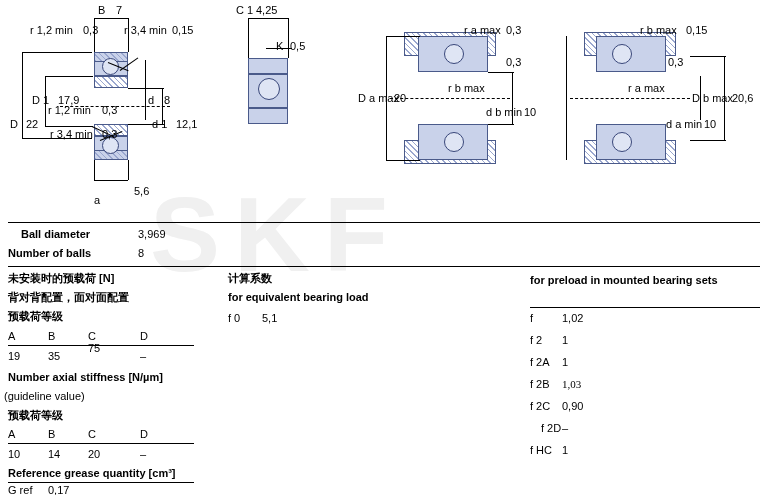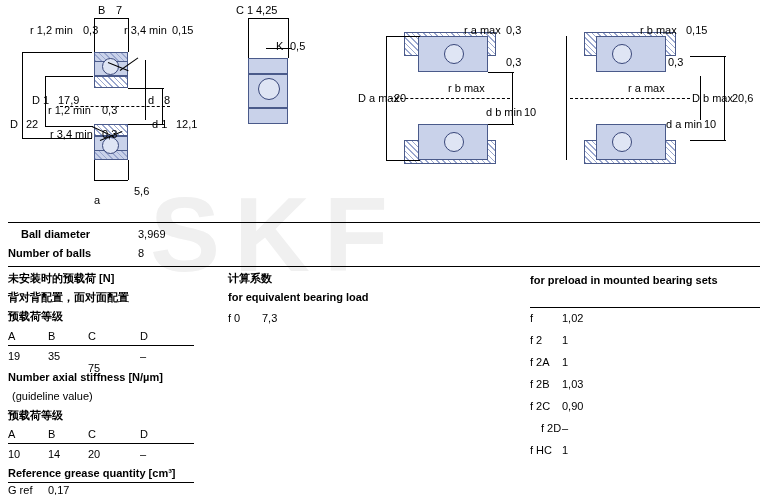--- a/index.html
+++ b/index.html
@@ -207,61 +207,61 @@
     <div class="lbl bold" style="left:8px;top:291px;">背对背配置，面对面配置</div>
     <div class="lbl bold" style="left:8px;top:310px;">预载荷等级</div>
 
     <div class="lbl" style="left:8px;top:330px;">A</div>
     <div class="lbl" style="left:48px;top:330px;">B</div>
     <div class="lbl" style="left:88px;top:330px;">C</div>
     <div class="lbl" style="left:140px;top:330px;">D</div>
     <div class="rowline" style="left:8px;top:345px;width:186px;"></div>
     <div class="lbl" style="left:8px;top:350px;">19</div>
     <div class="lbl" style="left:48px;top:350px;">35</div>
-    <div class="lbl" style="left:88px;top:362px;">75</div>
+    <div class="lbl" style="left:88px;top:342px;">75</div>
     <div class="lbl" style="left:140px;top:350px;">–</div>
 
     <div class="lbl bold" style="left:8px;top:371px;">Number axial stiffness [N/µm]</div>
-    <div class="lbl" style="left:12px;top:390px;">(guideline value)</div>
+    <div class="lbl" style="left:4px;top:390px;">(guideline value)</div>
     <div class="lbl bold" style="left:8px;top:409px;">预载荷等级</div>
 
     <div class="lbl" style="left:8px;top:428px;">A</div>
     <div class="lbl" style="left:48px;top:428px;">B</div>
     <div class="lbl" style="left:88px;top:428px;">C</div>
     <div class="lbl" style="left:140px;top:428px;">D</div>
     <div class="rowline" style="left:8px;top:443px;width:186px;"></div>
     <div class="lbl" style="left:8px;top:448px;">10</div>
     <div class="lbl" style="left:48px;top:448px;">14</div>
     <div class="lbl" style="left:88px;top:448px;">20</div>
     <div class="lbl" style="left:140px;top:448px;">–</div>
 
     <div class="lbl bold" style="left:8px;top:467px;">Reference grease quantity [cm³]</div>
     <div class="rowline" style="left:8px;top:482px;width:186px;"></div>
     <div class="lbl" style="left:8px;top:484px;">G ref</div>
     <div class="lbl" style="left:48px;top:484px;">0,17</div>
 
     <div class="lbl bold" style="left:228px;top:272px;">计算系数</div>
     <div class="lbl bold" style="left:228px;top:291px;">for equivalent bearing load</div>
     <div class="lbl" style="left:228px;top:312px;">f 0</div>
-    <div class="lbl" style="left:262px;top:312px;">7,3</div>
+    <div class="lbl" style="left:262px;top:312px;">5,1</div>
 
     <div class="lbl bold" style="left:530px;top:274px;">for preload in mounted bearing sets</div>
     <div class="rowline" style="left:530px;top:307px;width:230px;"></div>
 
     <div class="lbl" style="left:530px;top:312px;">f</div>
     <div class="lbl" style="left:562px;top:312px;">1,02</div>
 
     <div class="lbl" style="left:530px;top:334px;">f 2</div>
     <div class="lbl" style="left:562px;top:334px;">1</div>
 
     <div class="lbl" style="left:530px;top:356px;">f 2A</div>
     <div class="lbl" style="left:562px;top:356px;">1</div>
 
     <div class="lbl" style="left:530px;top:378px;">f 2B</div>
-    <div class="lbl" style="left:562px;top:378px;">1,03</div>
+    <div class="lbl" style="left:562px;top:378px;font-family:Liberation Serif, serif;">1,03</div>
 
     <div class="lbl" style="left:530px;top:400px;">f 2C</div>
     <div class="lbl" style="left:562px;top:400px;">0,90</div>
 
     <div class="lbl" style="left:541px;top:422px;">f 2D</div>
     <div class="lbl" style="left:562px;top:422px;">–</div>
 
     <div class="lbl" style="left:530px;top:444px;">f HC</div>
     <div class="lbl" style="left:562px;top:444px;">1</div>
   </div>

